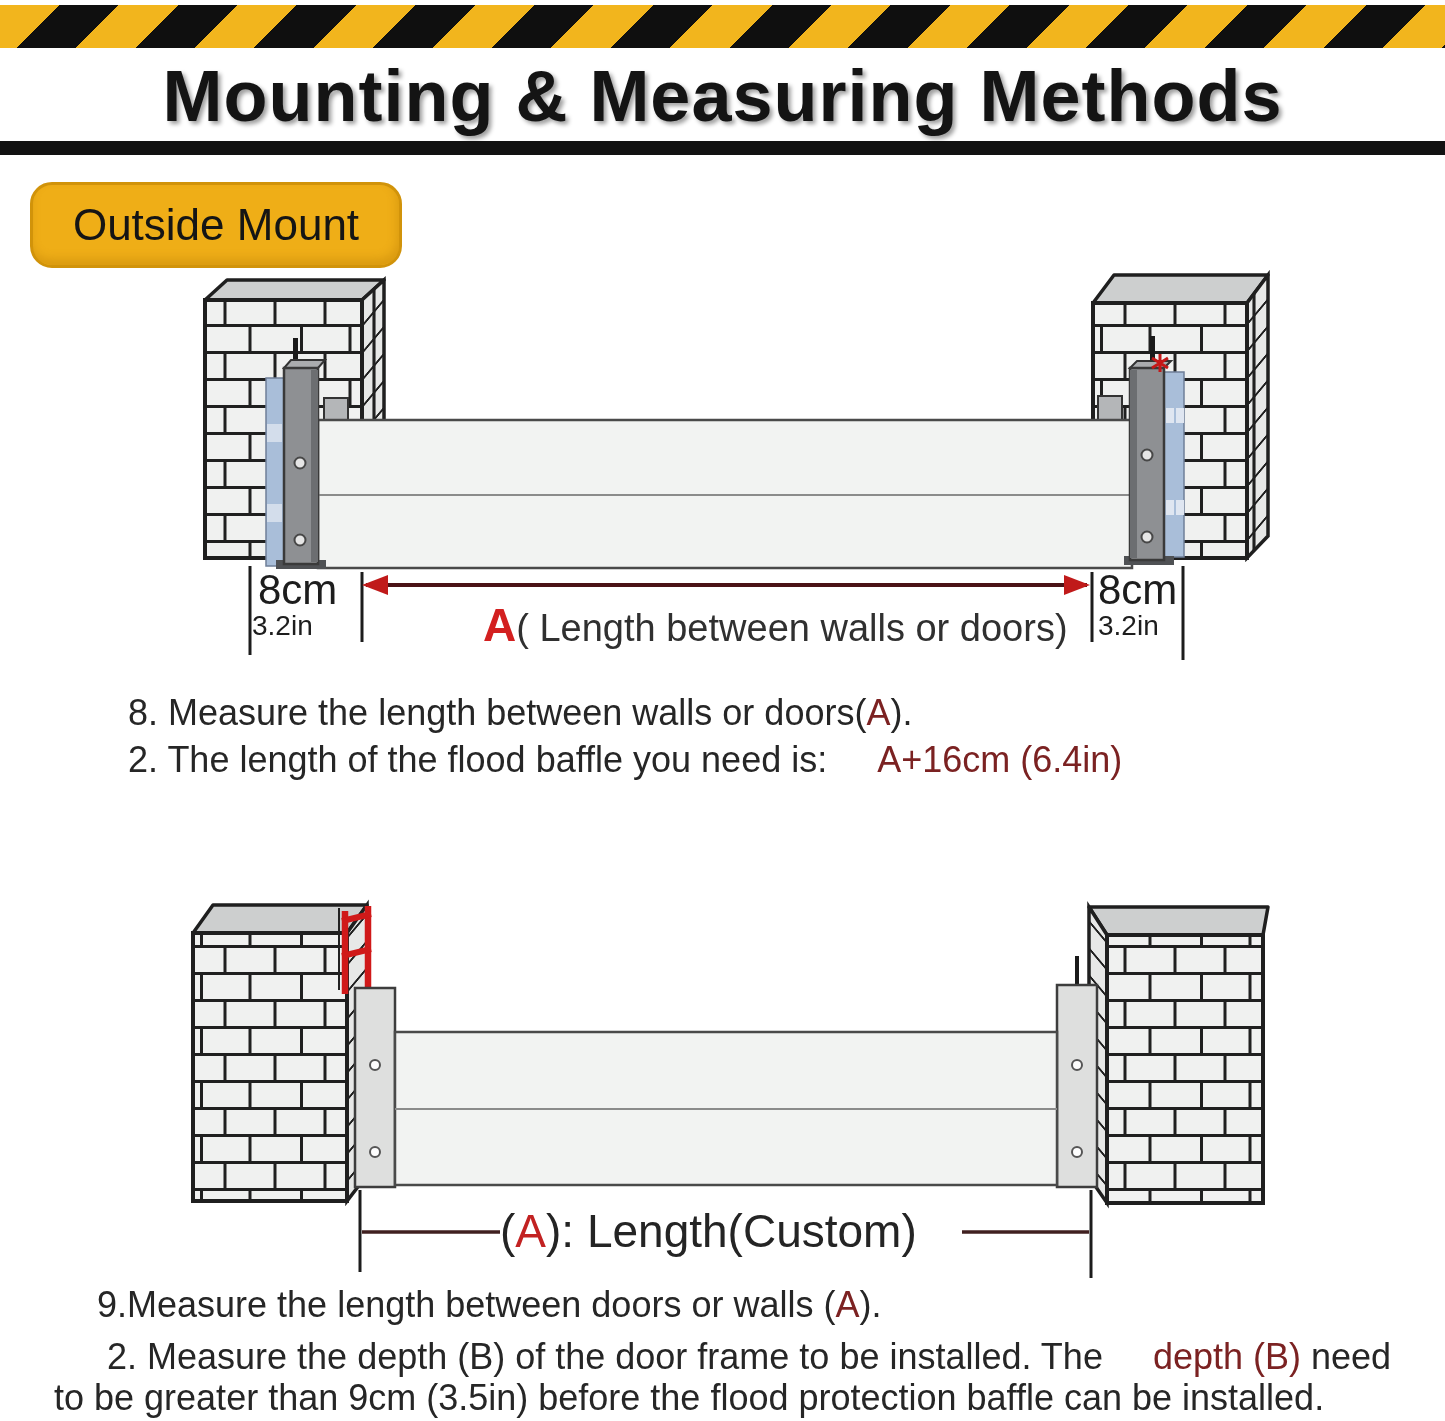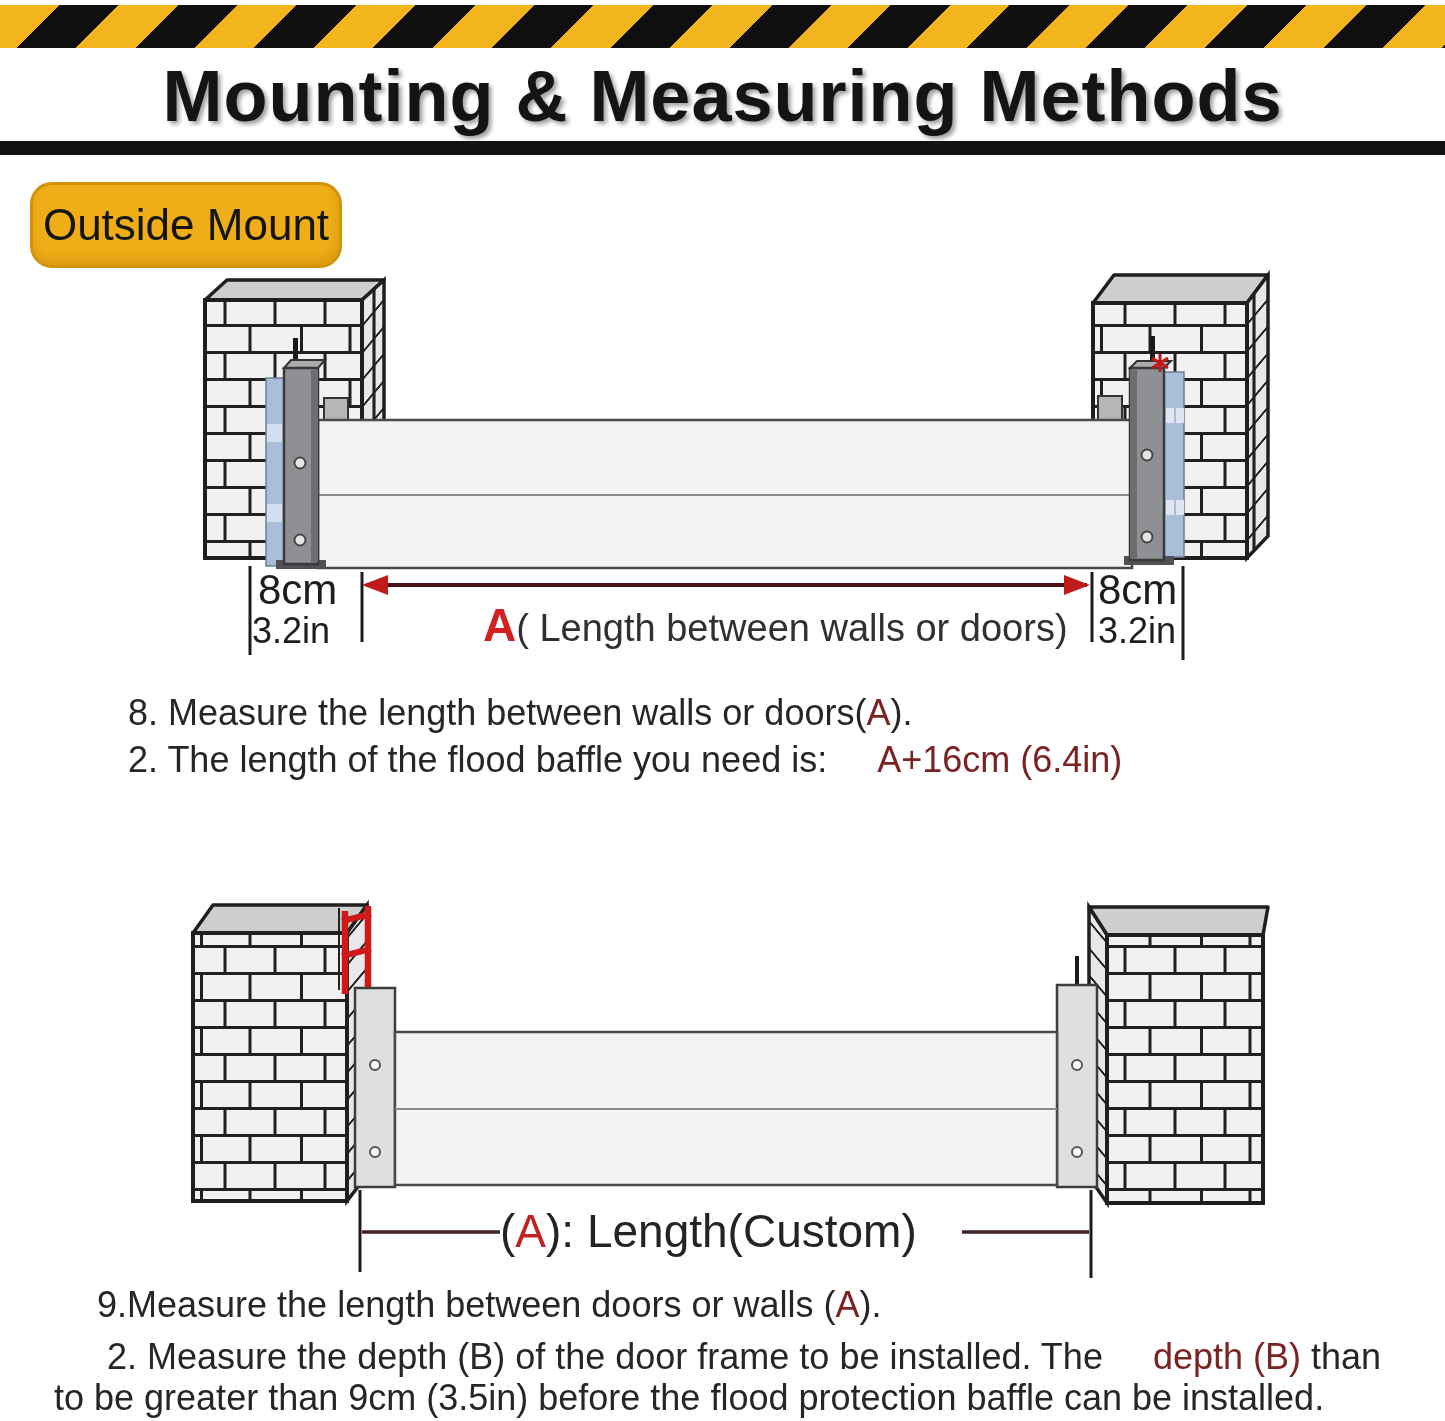--- a/index.html
+++ b/index.html
@@ -14,30 +14,30 @@
   }
   .banner-title {
     position:absolute; left:0; right:0; top:52px; height:88px;
     text-align:center; line-height:88px;
     font-size:72px; font-weight:800; letter-spacing:1px; color:#141414;
     text-shadow:3px 3px 4px rgba(0,0,0,.38);
   }
   .black-bar { position:absolute; left:0; top:141px; width:1445px; height:14px; background:#121212; }
   
   .tag {
-    position:absolute; left:30px; width:312px; height:86px; box-sizing:border-box;
+    position:absolute; left:30px; width:372px; height:86px; box-sizing:border-box;
     background:#efae17; border:3px solid #d1930a; border-radius:22px;
     display:flex; align-items:center; justify-content:center;
     font-size:44px; color:#151515;
     box-shadow:inset -2px -6px 10px rgba(170,110,0,.30);
   }
   
   .txt { position:absolute; color:#1d1d1d; white-space:nowrap; }
   .m-big   { font-size:42px; }
-  .m-small { font-size:36px;text-align:center; }
+  .m-small { font-size:28px;text-align:center; }
   .step    { font-size:36px; color:#262626; }
   .arrow-a    { font-size:46px; font-weight:bold; color:#d32020; }
   .arrow-rest { font-size:38px; color:#303030; }
   .red  { color:#7b2222;margin-left:40px; }
   .reda { color:#7c2222; }
   .depth-pre { font-size:38px; color:#4a2a2a; }
   .depth-gt  { font-size:52px; color:#2c2424; vertical-align:-6px; }
   .depth-val { font-size:38px; color:#8a1d1d; }
   .len-label { font-size:46px; color:#242424; text-align:left; width:462px; }
   .len-a { color:#c22222; }
@@ -212,17 +212,17 @@
   </svg>
 
   <div class="txt len-label" style="left:500px; top:1204px">
     <span>(</span><span class="len-a">A</span><span>): Length(Custom)</span>
   </div>
 
   <div class="txt step" style="left:97px; top:1284px">
     <span>9.Measure the length between doors or walls (</span><span class="reda">A</span><span>).</span>
   </div>
   <div class="txt step" style="left:107px; top:1336px">
-    <span>2. Measure the depth (B) of the door frame to be installed. The </span><span class="red">depth (B)</span><span> than</span>
+    <span>2. Measure the depth (B) of the door frame to be installed. The </span><span class="red">depth (B)</span><span> need</span>
   </div>
   <div class="txt step" style="left:54px; top:1377px">to be greater than 9cm (3.5in) before the flood protection baffle can be installed.</div>
 
 </div>
 
 </body></html>

